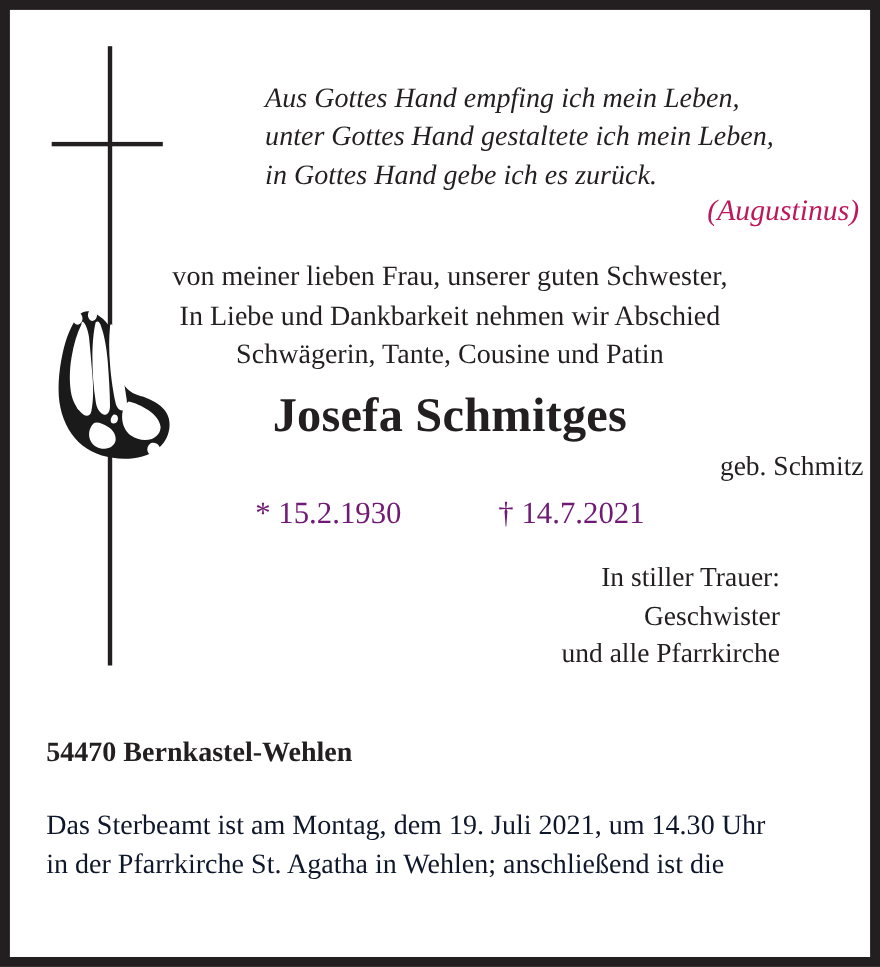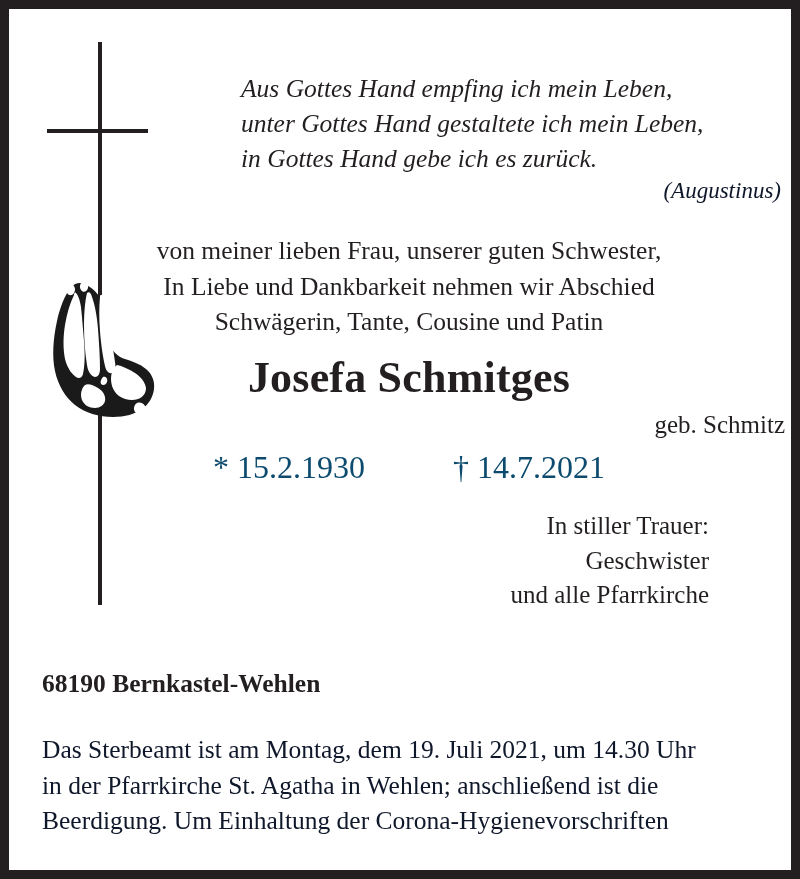--- a/index.html
+++ b/index.html
@@ -85,23 +85,23 @@
     line-height: 35px;
     color: #231f20;
     text-align: left;
   }
   .quote-attrib {
     position: absolute;
     left: 232px;
     top: 151px;
     width: 540px;
     font-style: italic;
-    font-size: 23px;
+    font-size: 27px;
     line-height: 30px;
-    color: #0f172a;
+    color: #be185d;
     text-align: right;
   }
 
   .intro {
     position: absolute;
     left: 24px;
     top: 208px;
     width: 752px;
     font-size: 25.5px;
     line-height: 35.5px;
@@ -131,23 +131,23 @@
     line-height: 30px;
     color: #231f20;
     text-align: right;
   }
 
   .dates {
     position: absolute;
     left: 24px;
     top: 426px;
     width: 752px;
-    font-size: 32px;
+    font-size: 28px;
     line-height: 32px;
-    color: #0c4a6e;
+    color: #701a75;
     text-align: center;
   }
   .dates .birth { display: inline-block; }
   .dates .gap { display: inline-block; width: 88px; }
   .dates .death { display: inline-block; }
 
   .mourners {
     position: absolute;
     left: 300px;
     top: 484px;
@@ -272,23 +272,22 @@
       <div class="dates">
         <span class="birth"><span>*</span>&nbsp;<span>15.2.1930</span></span><span class="gap"></span><span class="death"><span>†</span>&nbsp;<span>14.7.2021</span></span>
       </div>
 
       <div class="mourners">
         <div>In stiller Trauer:</div>
         <div>Geschwister</div>
         <div>und alle Pfarrkirche</div>
       </div>
 
-      <div class="place">68190 Bernkastel-Wehlen</div>
+      <div class="place">54470 Bernkastel-Wehlen</div>
 
       <div class="closing">
         <div>Das Sterbeamt ist am Montag, dem 19. Juli 2021, um 14.30 Uhr</div>
         <div>in der Pfarrkirche St. Agatha in Wehlen; anschließend ist die</div>
-        <div>Beerdigung. Um Einhaltung der Corona-Hygienevorschriften</div>
       </div>
 
     </div>
   </div>
 </div>
 
 </body></html>

